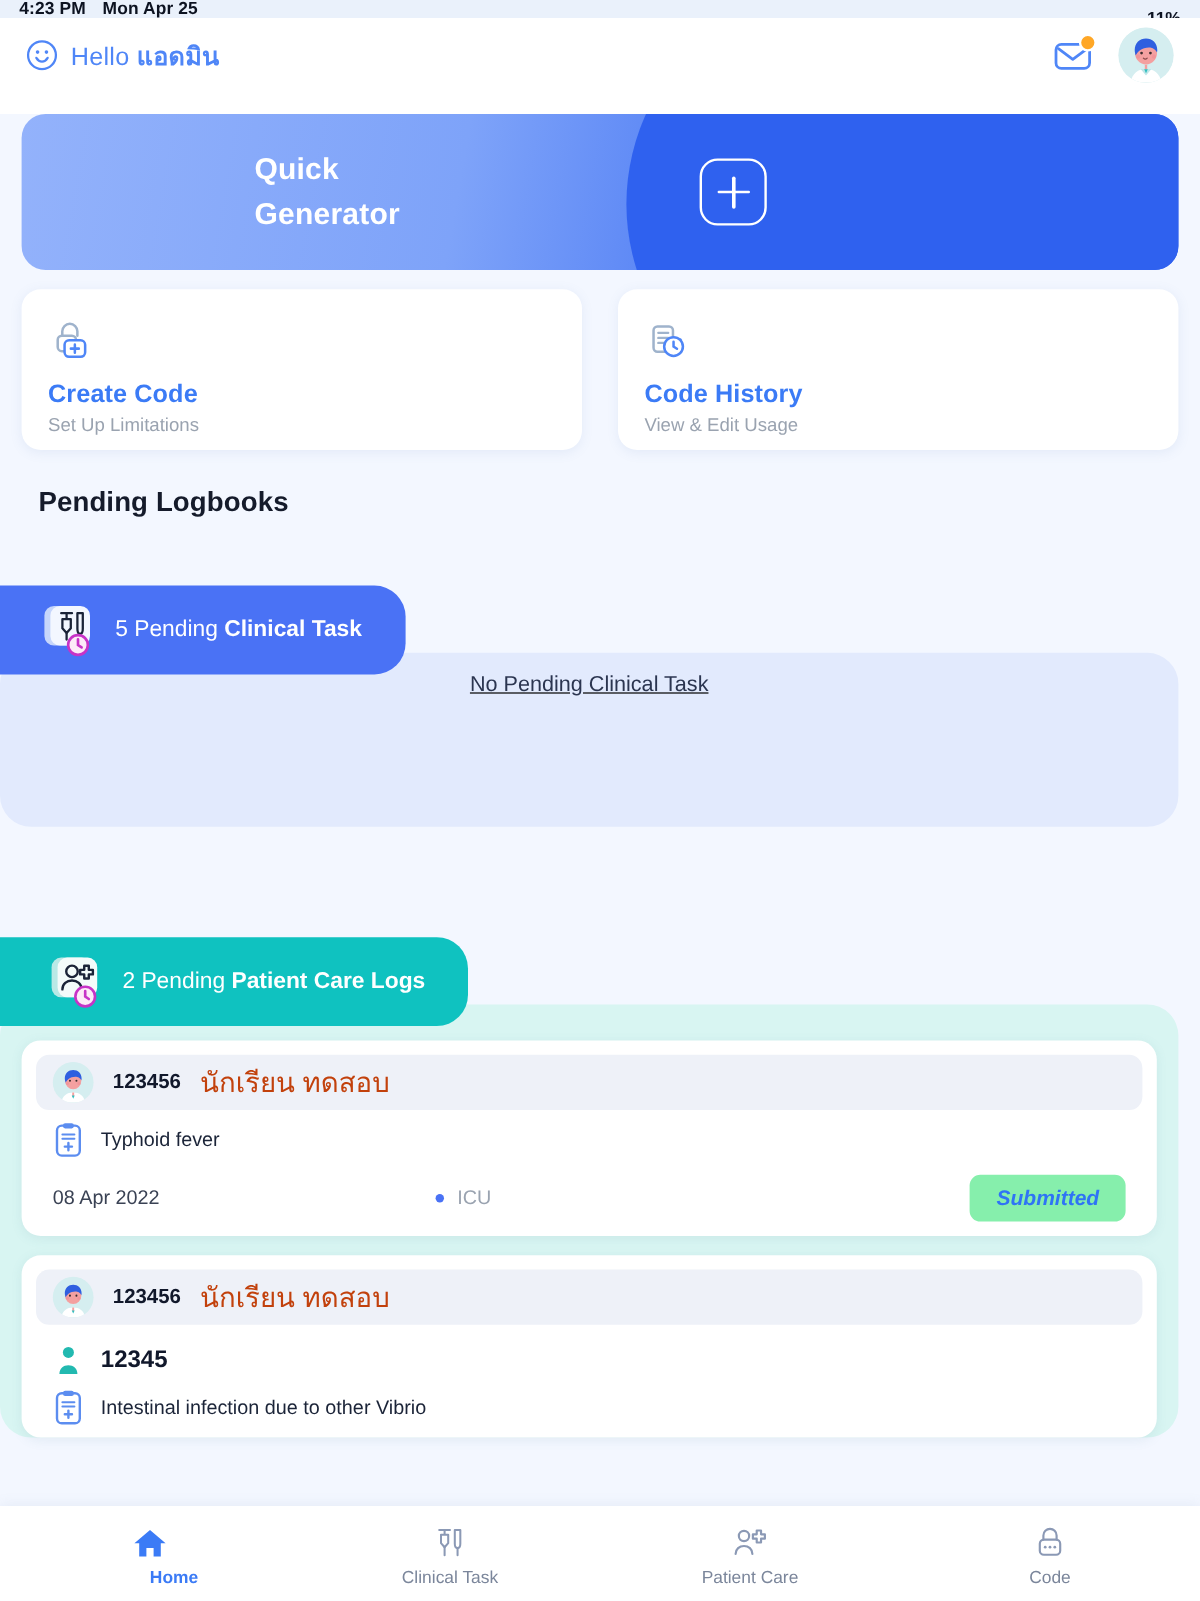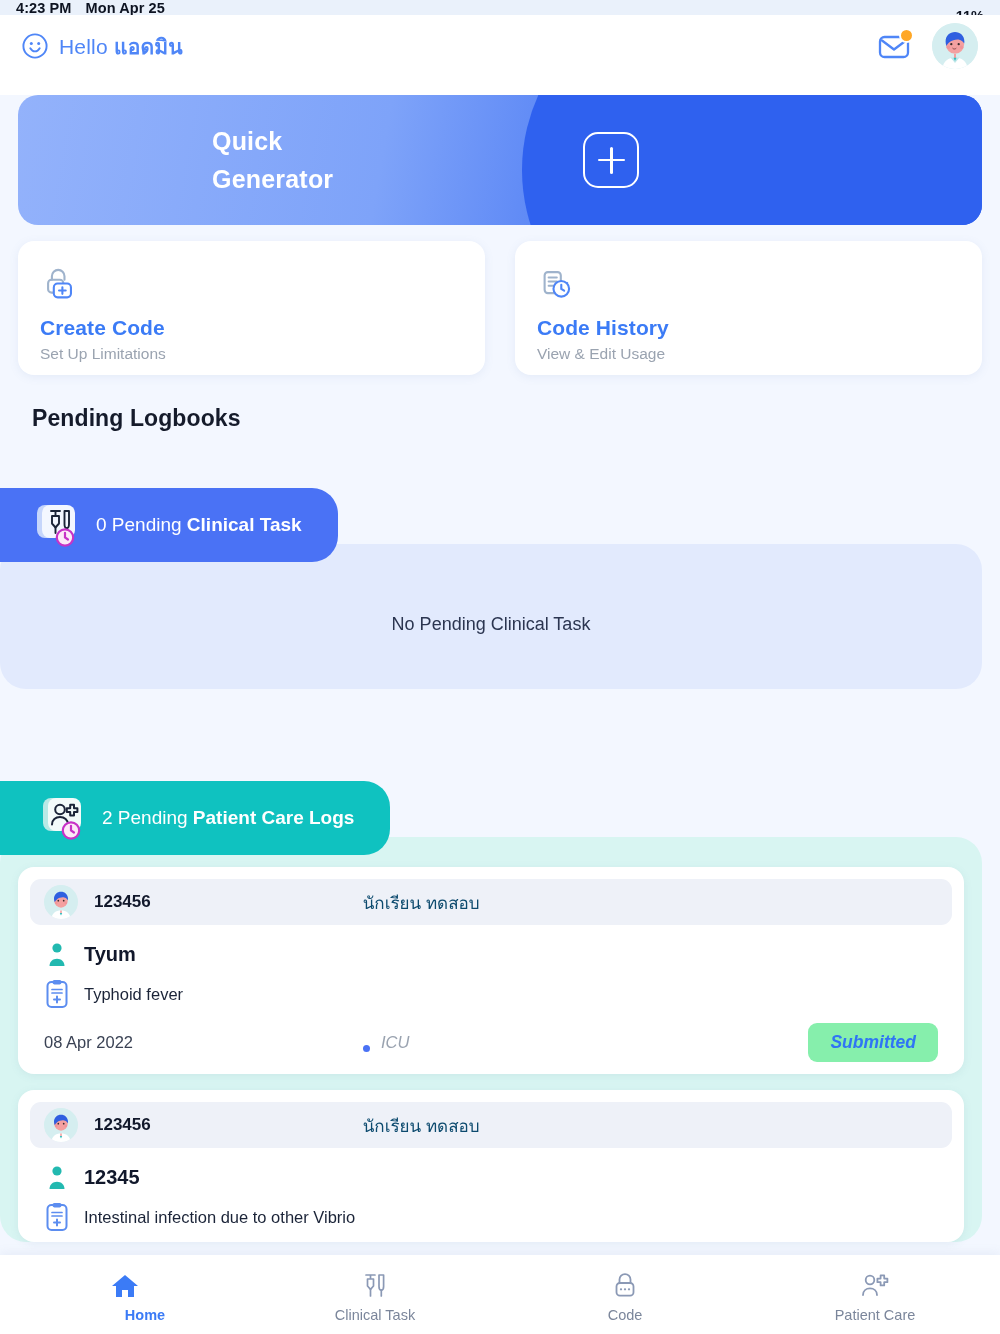--- a/index.html
+++ b/index.html
@@ -117,44 +117,44 @@
   }
   .grp-tab.blue { background: #4a72f5; }
   .grp-tab.teal { background: #0fc2c0; padding-left: 36px; }
   .grp-tab b { font-weight: 700; }
   .tab-icon { width: 52px; height: 52px; flex: none; }
   .grp-panel {
     margin-top: -18px; border-radius: 26px; position: relative; z-index: 1;
     padding-top: 22px;
   }
   .grp-panel.blue { background: #e2eafd; margin-right: 18px; height: 145px;
-                    display: flex; align-items: center; justify-content: center; }
+                    display: flex; align-items: flex-start; justify-content: center; text-decoration: underline; }
   .grp-panel.teal { background: #d8f5f2; margin-right: 18px; padding: 30px 0 0 0; }
   .empty-txt { font-size: 18px; color: #2b3550; margin-top: -6px; }
 
   
   .log-card {
     background: #fff; border-radius: 16px; margin: 0 18px 16px 18px;
     box-shadow: 0 2px 9px rgba(90,140,160,.10); padding: 12px 12px 10px 12px;
   }
   .log-head {
     background: #eef1f8; border-radius: 11px; height: 46px;
     display: flex; align-items: center; padding: 0 14px; gap: 16px;
   }
   .log-av { width: 34px; height: 34px; border-radius: 50%; background: #dbeff1; overflow: hidden; flex: none; }
   .log-code { font-size: 17px; font-weight: 700; color: #11182b; }
-  .log-thai { font-size: 17px; color: #0c4a6e; margin-left: 196px; }
+  .log-thai { font-size: 23px; color: #c2410c; }
   .log-row { display: flex; align-items: center; gap: 14px; padding: 0 14px; }
   .log-name-row { margin-top: 14px; }
   .log-name { font-size: 20px; font-weight: 700; color: #11182b; }
   .log-diag-row { margin-top: 10px; }
   .log-diag { font-size: 16.5px; color: #1b2438; }
   .log-meta-row { margin-top: 14px; padding: 0 14px 2px 14px; display: flex; align-items: center; }
   .log-date { font-size: 16.5px; color: #3a4254; }
-  .log-ward { font-size: 16.5px; color: #9aa3b0; display: flex; align-items: flex-end; gap: 11px; margin-left: 230px; font-style: italic; }
+  .log-ward { font-size: 16.5px; color: #9aa3b0; display: flex; align-items: center; gap: 11px; margin-left: 230px; }
   .ward-dot { width: 7px; height: 7px; border-radius: 50%; background: #4a72f5; display: block; }
   .badge {
     margin-left: auto; background: #86efac; color: #2f74f5; font-weight: 700;
     font-size: 17.5px; border-radius: 9px; padding: 9px 22px; font-style: italic;
   }
   .mini-ic { width: 26px; height: 30px; flex: none; }
 
   
   .tabbar {
     position: absolute; left: 0; bottom: 0; width: 1000px; height: 84px;
@@ -272,21 +272,21 @@
       <svg class="tab-icon" viewBox="0 0 52 52">
         <rect x="7" y="6" width="33" height="33" rx="8" fill="#c6d6fb"></rect>
         <rect x="12" y="6" width="33" height="33" rx="8" fill="#f3f7ff"></rect>
         <path d="M21 12h9M25.5 12v5M22 17h7v7.5l-3.5 4-3.5-4Z" stroke="#1b2438" stroke-width="1.9" fill="none" stroke-linecap="round" stroke-linejoin="round"></path>
         <path d="M25.5 28.5V34" stroke="#1b2438" stroke-width="1.9" stroke-linecap="round"></path>
         <path d="M34.5 12h4.5v13c0 2.6-1 4.2-2.3 4.2S34.5 27.6 34.5 25Z" stroke="#1b2438" stroke-width="1.9" fill="none" stroke-linejoin="round"></path>
         <path d="M36.7 29.2V34" stroke="#1b2438" stroke-width="1.9" stroke-linecap="round"></path>
         <circle cx="35" cy="38.5" r="8.2" fill="#fdeaf8" stroke="#c733c7" stroke-width="2.2"></circle>
         <path d="M35 33.8v4.7l3 2" stroke="#c733c7" stroke-width="2.2" fill="none" stroke-linecap="round"></path>
       </svg>
-      <div><span>0 Pending </span><b>Clinical Task</b></div>
+      <div><span>5 Pending </span><b>Clinical Task</b></div>
     </div>
     <div class="grp-panel blue">
       <div class="empty-txt">No Pending Clinical Task</div>
     </div>
   </div>
 
   <div class="group" style="margin-top:92px;">
     <div class="grp-tab teal">
       <svg class="tab-icon" viewBox="0 0 52 52">
         <rect x="7" y="6" width="33" height="33" rx="8" fill="#b8e9e6"></rect>
@@ -315,27 +315,20 @@
               <circle cx="12.2" cy="17.9" r="1.25" fill="#ef8f96" opacity=".7"></circle>
               <circle cx="21.8" cy="17.9" r="1.25" fill="#ef8f96" opacity=".7"></circle>
               <path d="M16.2 25.5h1.6v3.2h-1.6z" fill="#f4a0a0"></path>
               <path d="M15.8 28h2.4l-1.2 2.6Z" fill="#2fbfbf"></path>
             </svg>
           </div>
           <div class="log-code">123456</div>
           <div class="log-thai">นักเรียน ทดสอบ</div>
         </div>
 
-        <div class="log-row log-name-row">
-          <svg class="mini-ic" viewBox="0 0 26 30">
-            <circle cx="13" cy="9" r="4.6" fill="#22b9b0"></circle>
-            <path d="M5.5 27c0-4.4 3.4-7.2 7.5-7.2s7.5 2.8 7.5 7.2Z" fill="#22b9b0"></path>
-          </svg>
-          <div class="log-name">Tyum</div>
-        </div>
 
         <div class="log-row log-diag-row">
           <svg class="mini-ic" viewBox="0 0 26 30">
             <rect x="3.5" y="3" width="19" height="25" rx="4" fill="none" stroke="#5c8df0" stroke-width="2"></rect>
             <rect x="8.5" y="1" width="9" height="4.4" rx="1.8" fill="#5c8df0"></rect>
             <path d="M8 10.5h10M8 14h10" stroke="#5c8df0" stroke-width="1.7" stroke-linecap="round"></path>
             <path d="M13 17.5v6M10 20.5h6" stroke="#5c8df0" stroke-width="2" stroke-linecap="round"></path>
           </svg>
           <div class="log-diag">Typhoid fever</div>
         </div>
@@ -405,33 +398,33 @@
       <svg width="30" height="28" viewBox="0 0 30 28">
         <path d="M6 3h9M10.5 3v4M7.5 7h6v7l-3 3.4-3-3.4Z" stroke="#8b99b5" stroke-width="1.7" fill="none" stroke-linecap="round" stroke-linejoin="round"></path>
         <path d="M10.5 17.4V24" stroke="#8b99b5" stroke-width="1.7" stroke-linecap="round"></path>
         <path d="M19 3h4.6v11.5c0 2.2-.9 3.6-2.3 3.6S19 16.7 19 14.5Z" stroke="#8b99b5" stroke-width="1.7" fill="none" stroke-linejoin="round"></path>
         <path d="M21.3 18.1V24" stroke="#8b99b5" stroke-width="1.7" stroke-linecap="round"></path>
       </svg>
       <span>Clinical Task</span>
     </div>
 
     <div class="tab">
+      <svg width="32" height="28" viewBox="0 0 32 28">
+        <circle cx="11" cy="8" r="4.3" fill="none" stroke="#8b99b5" stroke-width="1.8"></circle>
+        <path d="M4 23c0-4.2 3.2-6.7 7-6.7s7 2.5 7 6.7" fill="none" stroke="#8b99b5" stroke-width="1.8" stroke-linecap="round"></path>
+        <path d="M21.6 3.4h3.6v3.2h3.2v3.6h-3.2v3.2h-3.6V10.2h-3.2V6.6h3.2Z" fill="none" stroke="#8b99b5" stroke-width="1.8" stroke-linejoin="round"></path>
+      </svg>
+      <span>Patient Care</span>
+    </div>
+
+    <div class="tab">
       <svg width="28" height="28" viewBox="0 0 28 28">
         <path d="M8.5 11V7.6a5.5 5.5 0 0 1 11 0V11" fill="none" stroke="#8b99b5" stroke-width="1.8" stroke-linecap="round"></path>
         <rect x="5.5" y="11" width="17" height="12.6" rx="3.4" fill="none" stroke="#8b99b5" stroke-width="1.8"></rect>
         <circle cx="10" cy="17.3" r="1.15" fill="#8b99b5"></circle>
         <circle cx="14" cy="17.3" r="1.15" fill="#8b99b5"></circle>
         <circle cx="18" cy="17.3" r="1.15" fill="#8b99b5"></circle>
       </svg>
       <span>Code</span>
     </div>
 
-    <div class="tab">
-      <svg width="32" height="28" viewBox="0 0 32 28">
-        <circle cx="11" cy="8" r="4.3" fill="none" stroke="#8b99b5" stroke-width="1.8"></circle>
-        <path d="M4 23c0-4.2 3.2-6.7 7-6.7s7 2.5 7 6.7" fill="none" stroke="#8b99b5" stroke-width="1.8" stroke-linecap="round"></path>
-        <path d="M21.6 3.4h3.6v3.2h3.2v3.6h-3.2v3.2h-3.6V10.2h-3.2V6.6h3.2Z" fill="none" stroke="#8b99b5" stroke-width="1.8" stroke-linejoin="round"></path>
-      </svg>
-      <span>Patient Care</span>
-    </div>
-
   </div>
 </div>
 
 </body></html>

